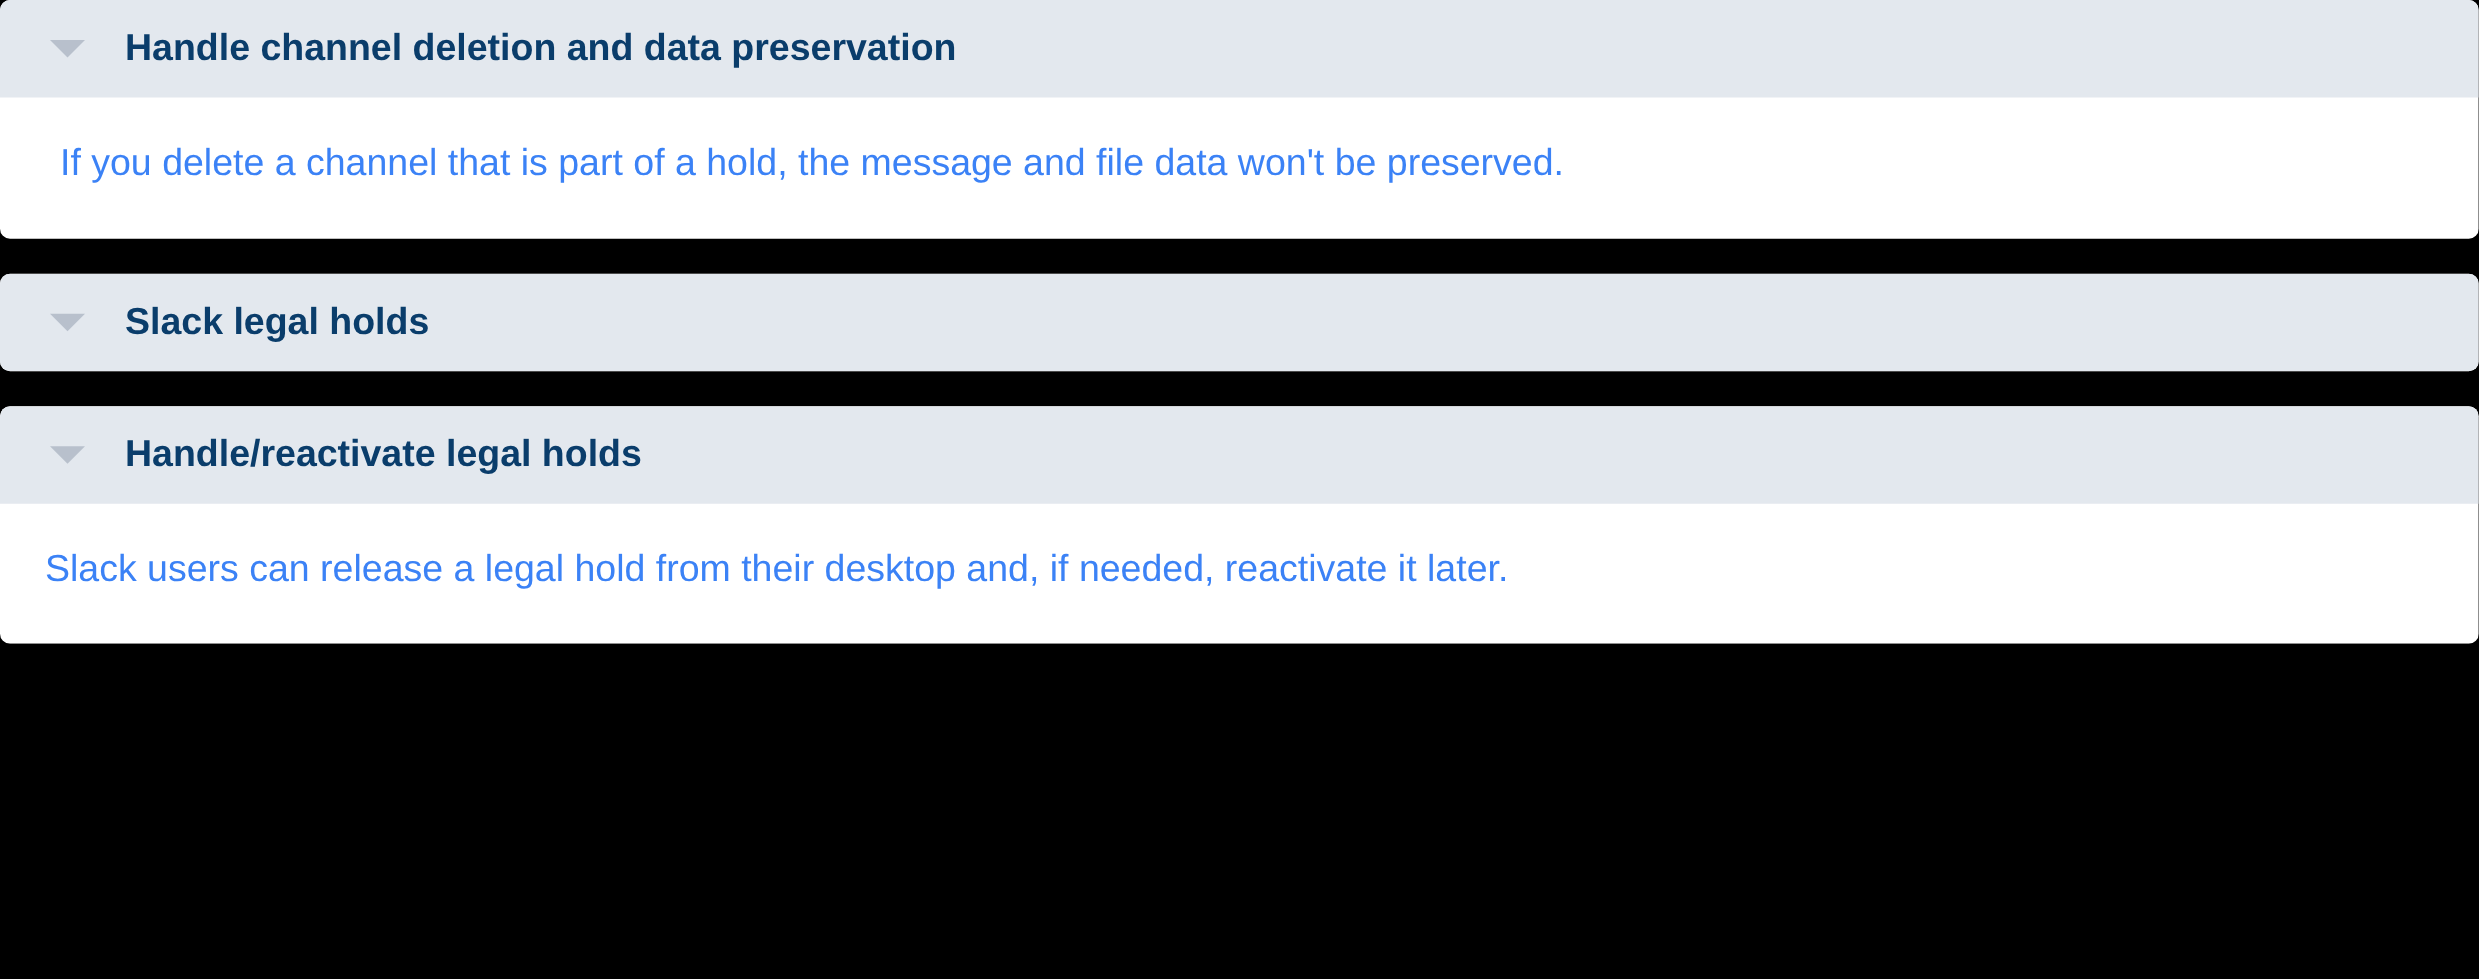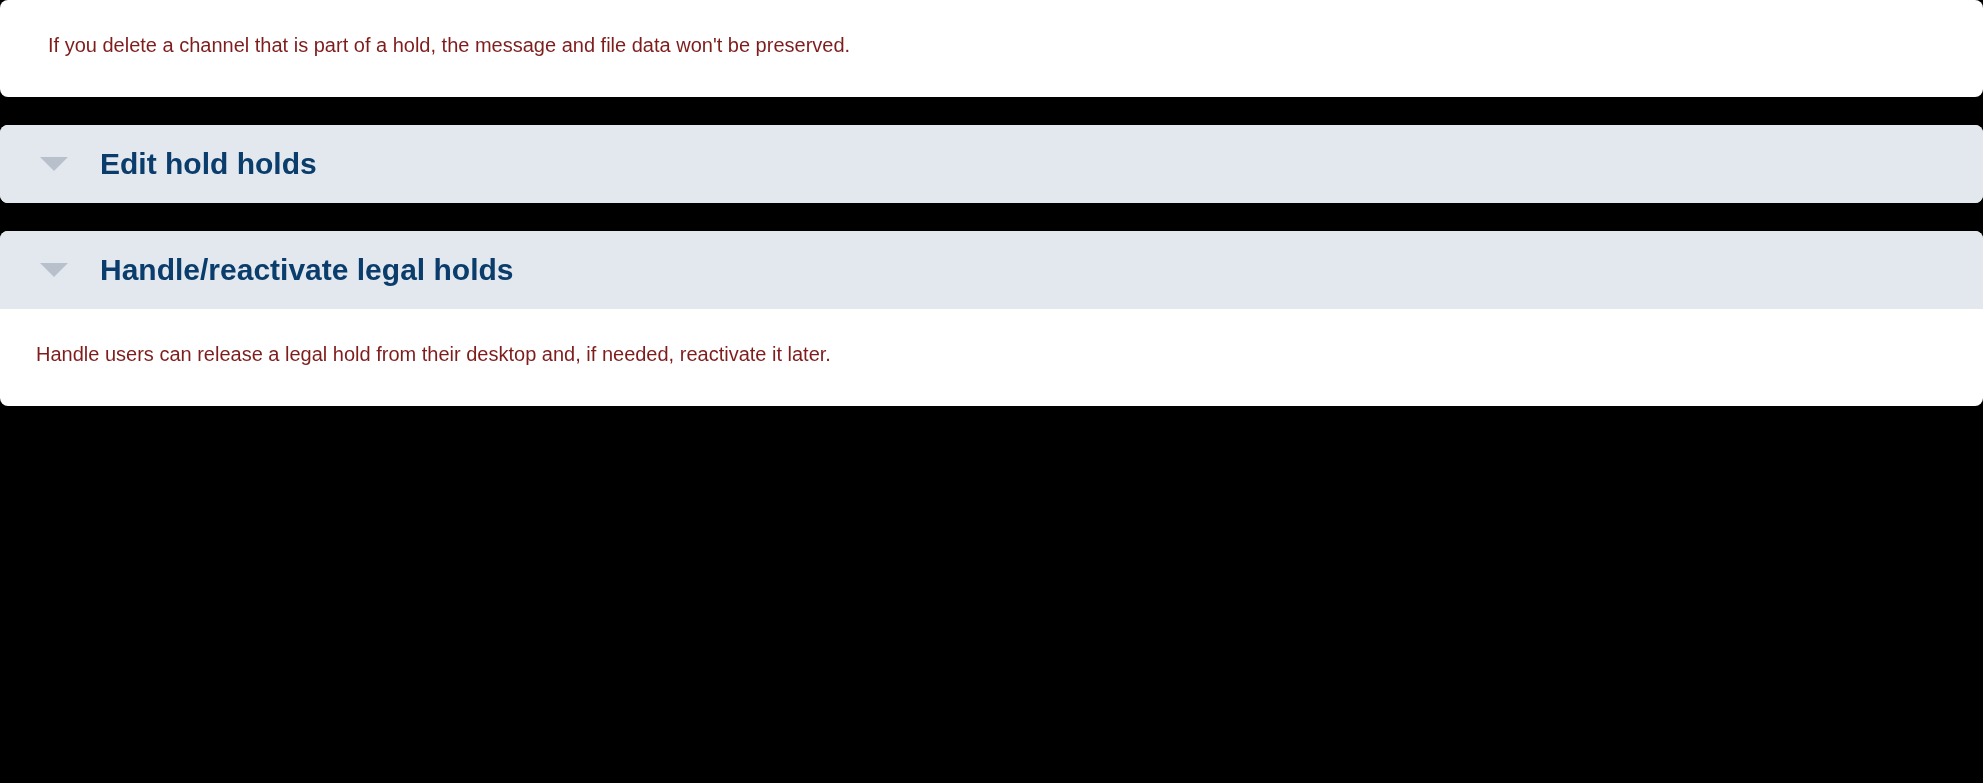--- a/index.html
+++ b/index.html
@@ -39,41 +39,45 @@
       border-top: 14px solid #b8c0cc;
       flex-shrink: 0;
     }
     .accordion-title {
       color: #0a3d6b;
       font-size: 30px;
       font-weight: 700;
     }
     .accordion-body {
       padding: 30px 36px 36px 36px;
-      color: #7f1d1d;
-      font-size: 20px;
+      color: #3b82f6;
+      font-size: 30px;
       line-height: 1.55;
     }
     .accordion-body.indented {
       padding-left: 48px;
     }
   </style>
 </head>
 <body>
 
 <div class="accordion-item">
+  <div class="accordion-header">
+    <div class="chevron-icon"></div>
+    <div class="accordion-title">Handle channel deletion and data preservation</div>
+  </div>
   <div class="accordion-body indented">If you delete a channel that is part of a hold, the message and file data won't be preserved.</div>
 </div>
 
 <div class="accordion-item">
   <div class="accordion-header">
     <div class="chevron-icon"></div>
-    <div class="accordion-title">Edit hold holds</div>
+    <div class="accordion-title">Slack legal holds</div>
   </div>
 </div>
 
 <div class="accordion-item">
   <div class="accordion-header">
     <div class="chevron-icon"></div>
     <div class="accordion-title">Handle/reactivate legal holds</div>
   </div>
-  <div class="accordion-body">Handle users can release a legal hold from their desktop and, if needed, reactivate it later.</div>
+  <div class="accordion-body">Slack users can release a legal hold from their desktop and, if needed, reactivate it later.</div>
 </div>
 
 </body></html>

